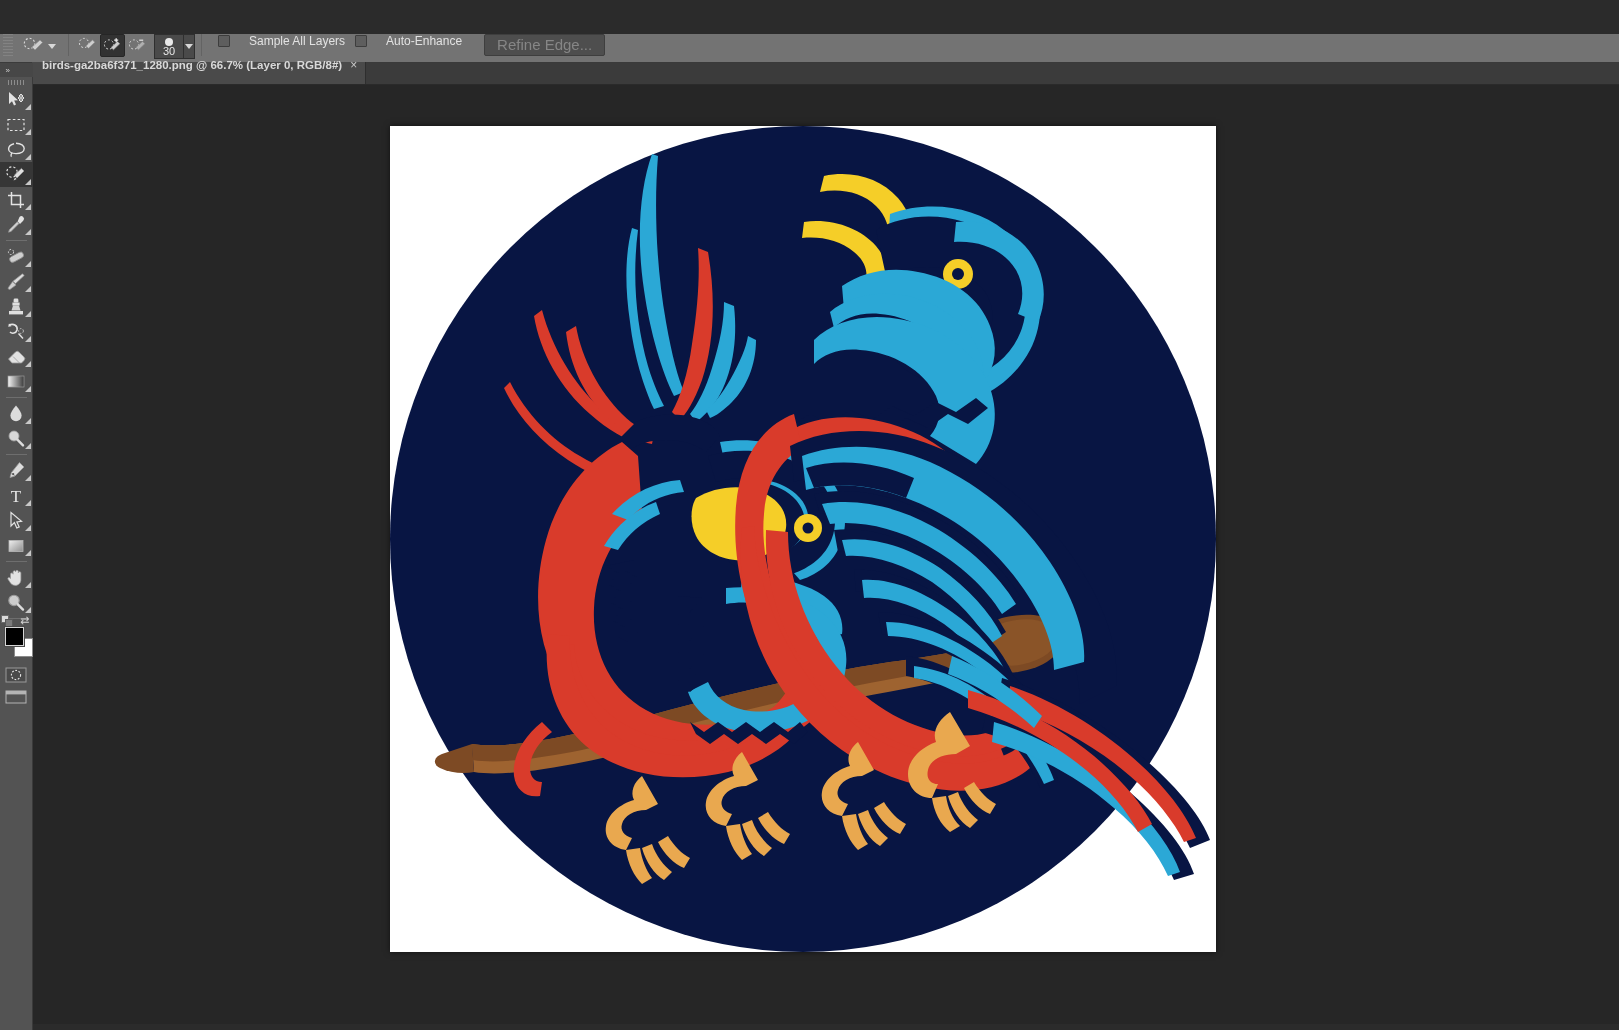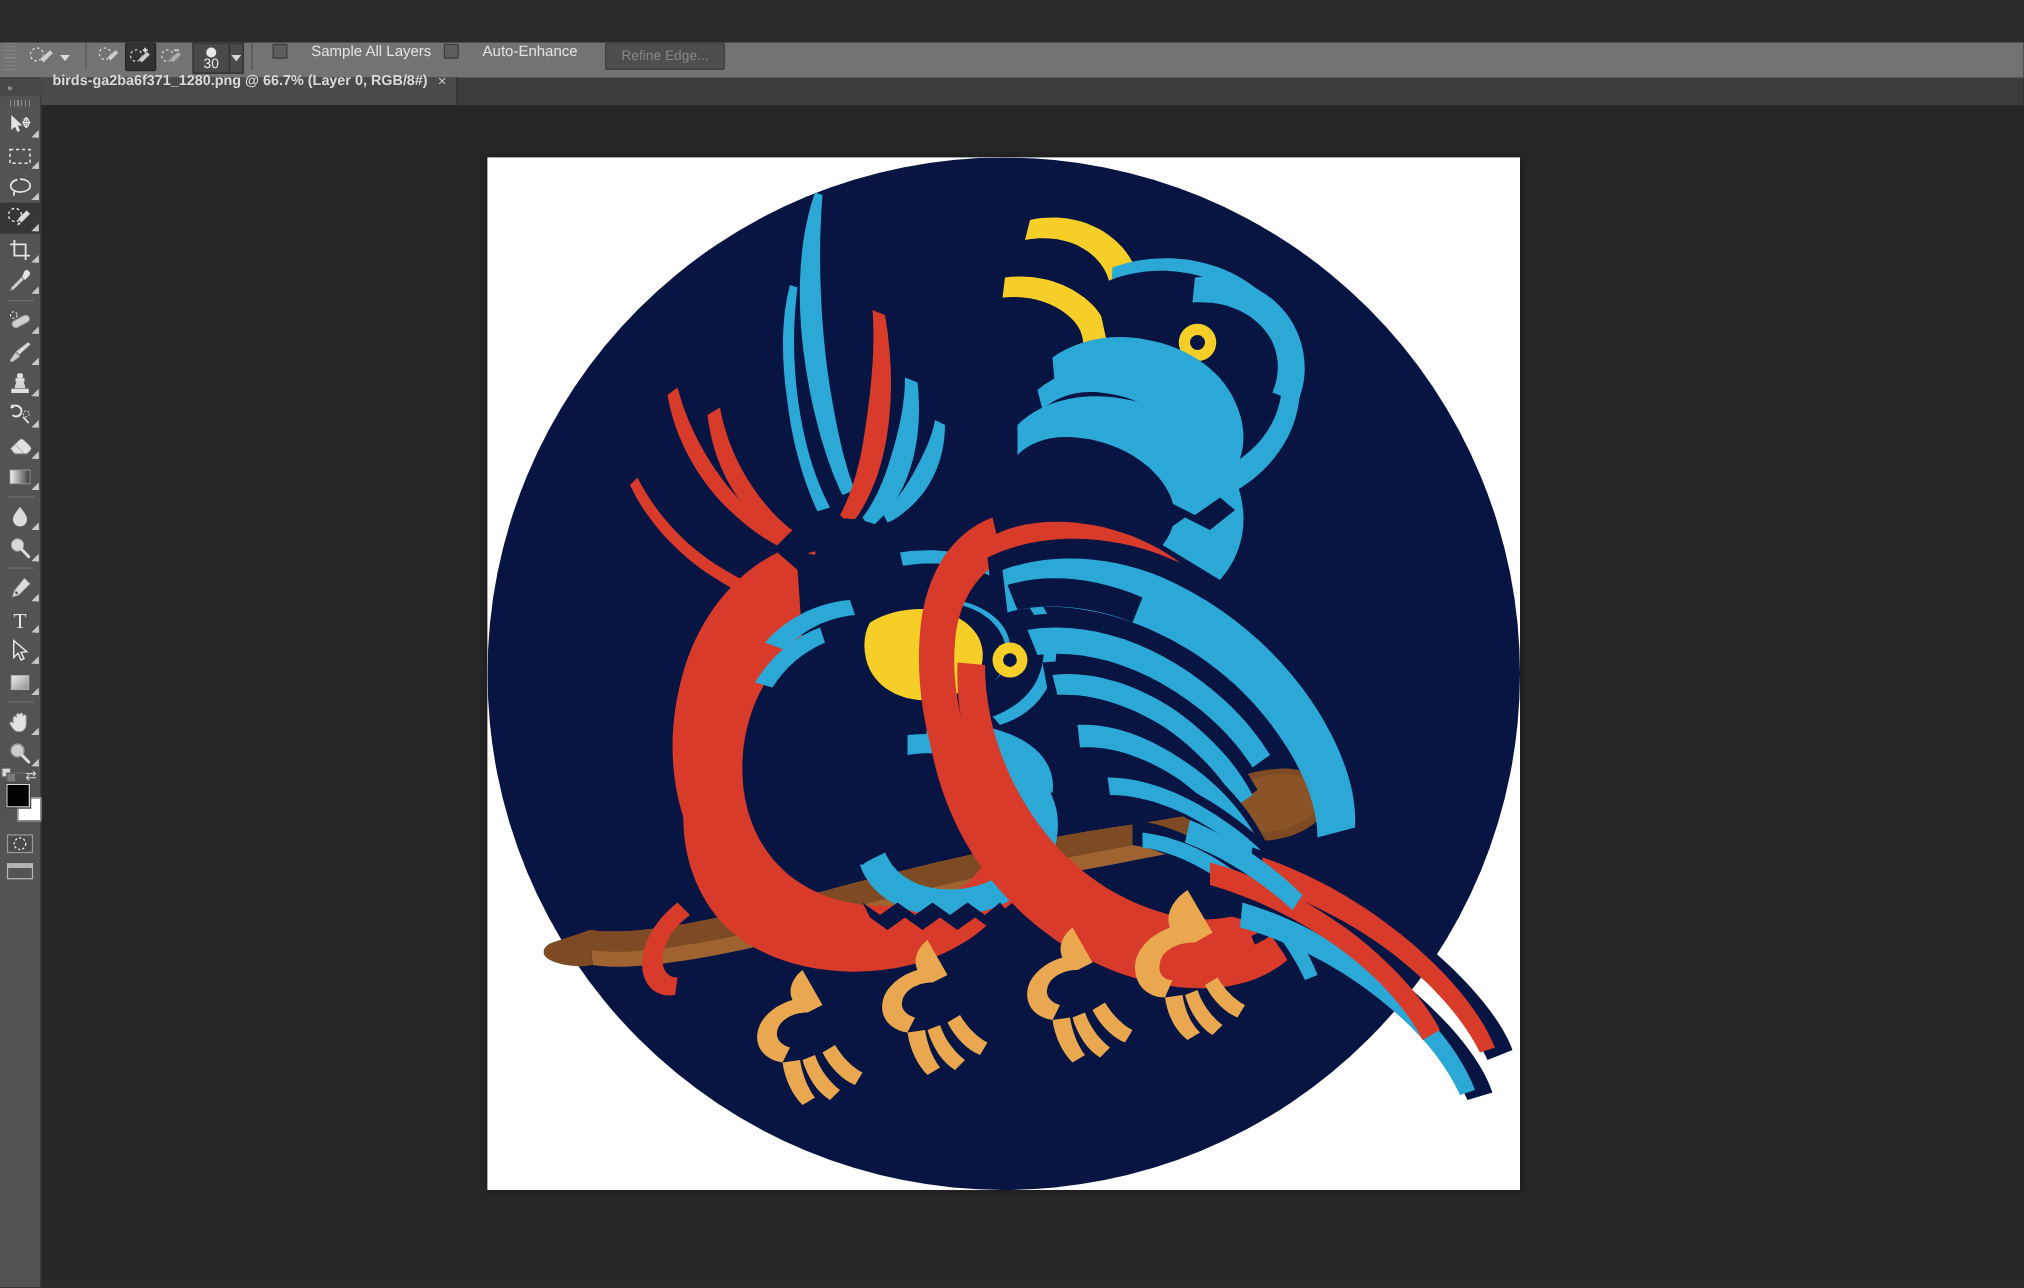--- a/index.html
+++ b/index.html
@@ -83,21 +83,21 @@
     display:flex; align-items:center; gap:19px; margin-left:10px;
   }
   .chk {
     width:12px; height:12px; background:#5e5e5e;
     border:1px solid #3d3d3d; border-radius:1px;
   }
   .opt-label { color:#e2e2e2; font-size:12px; white-space:nowrap; }
   .refine-btn {
     margin-left:22px; height:22px; padding:0 12px;
     background:#4e4e4e; border:1px solid #3e3e3e; border-radius:2px;
-    color:#868686; font-size:11px; line-height:20px;
+    color:#868686; font-size:15px; line-height:20px;
   }
 
   
   .tabbar {
     position:absolute; left:0; top:63px; width:1619px; height:22px;
     background:#3b3b3b; border-bottom:1px solid #2a2a2a;
     display:flex; align-items:flex-end;
   }
   .tabbar-grip {
     width:32px; height:22px; display:flex; align-items:center; padding-left:4px;

